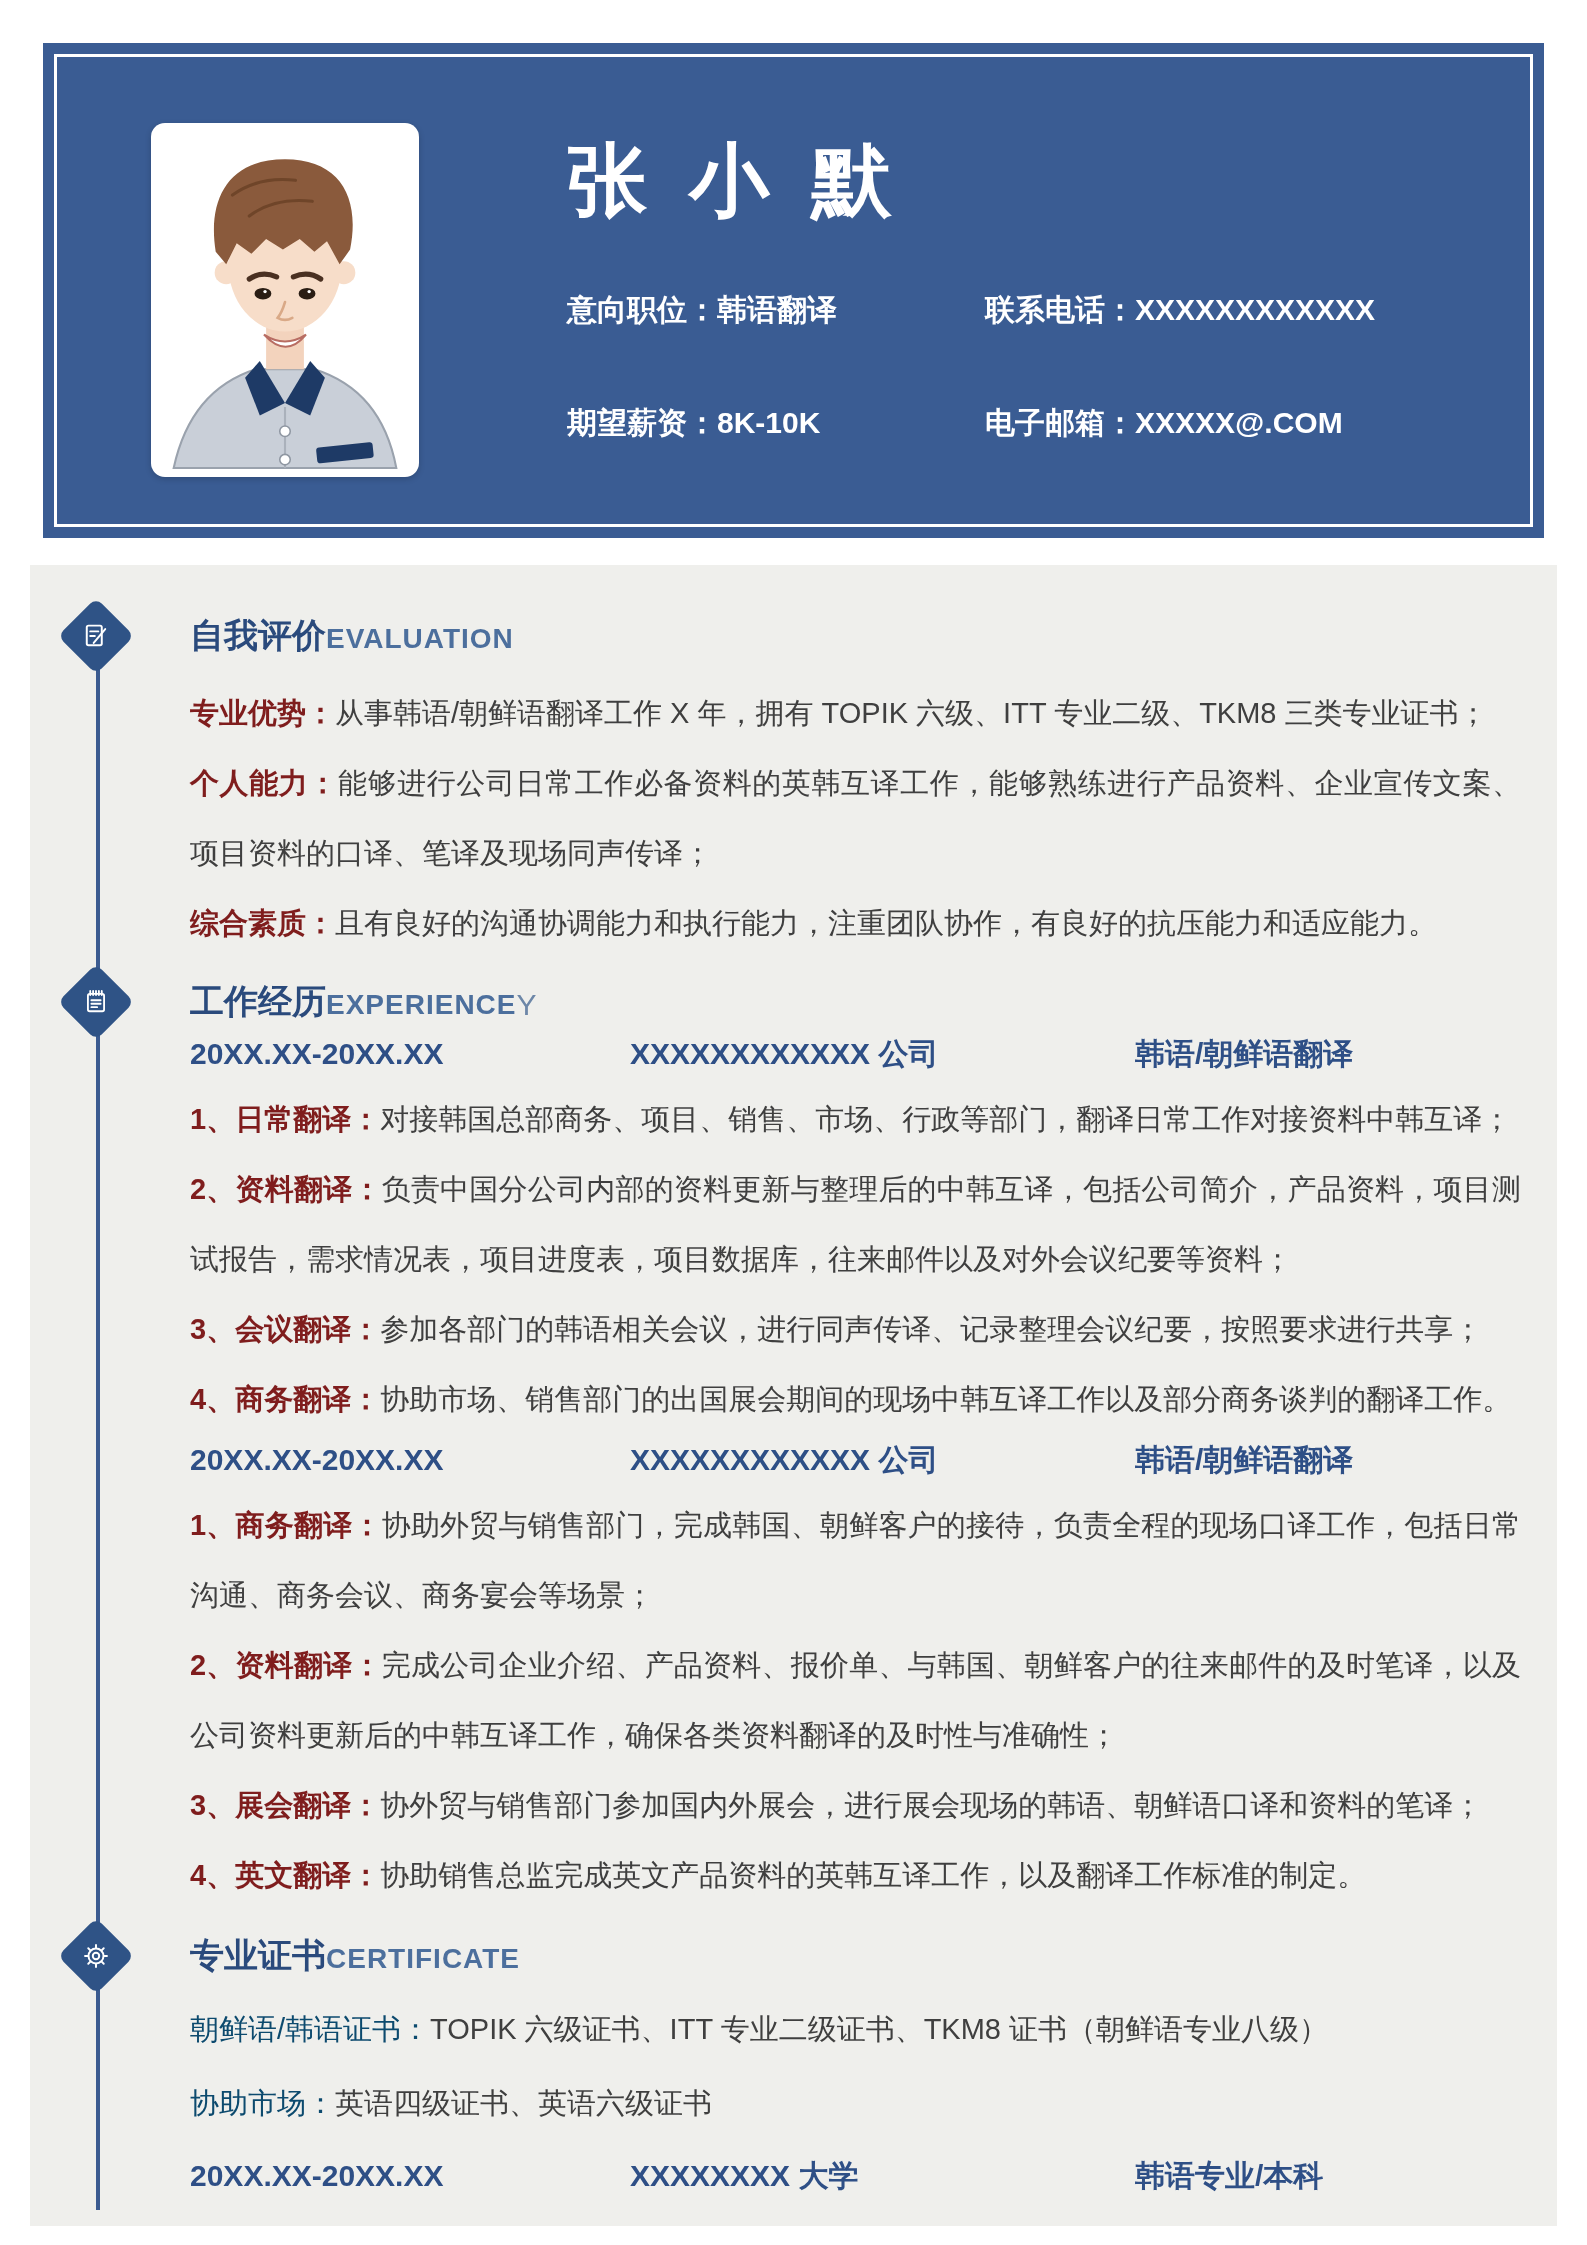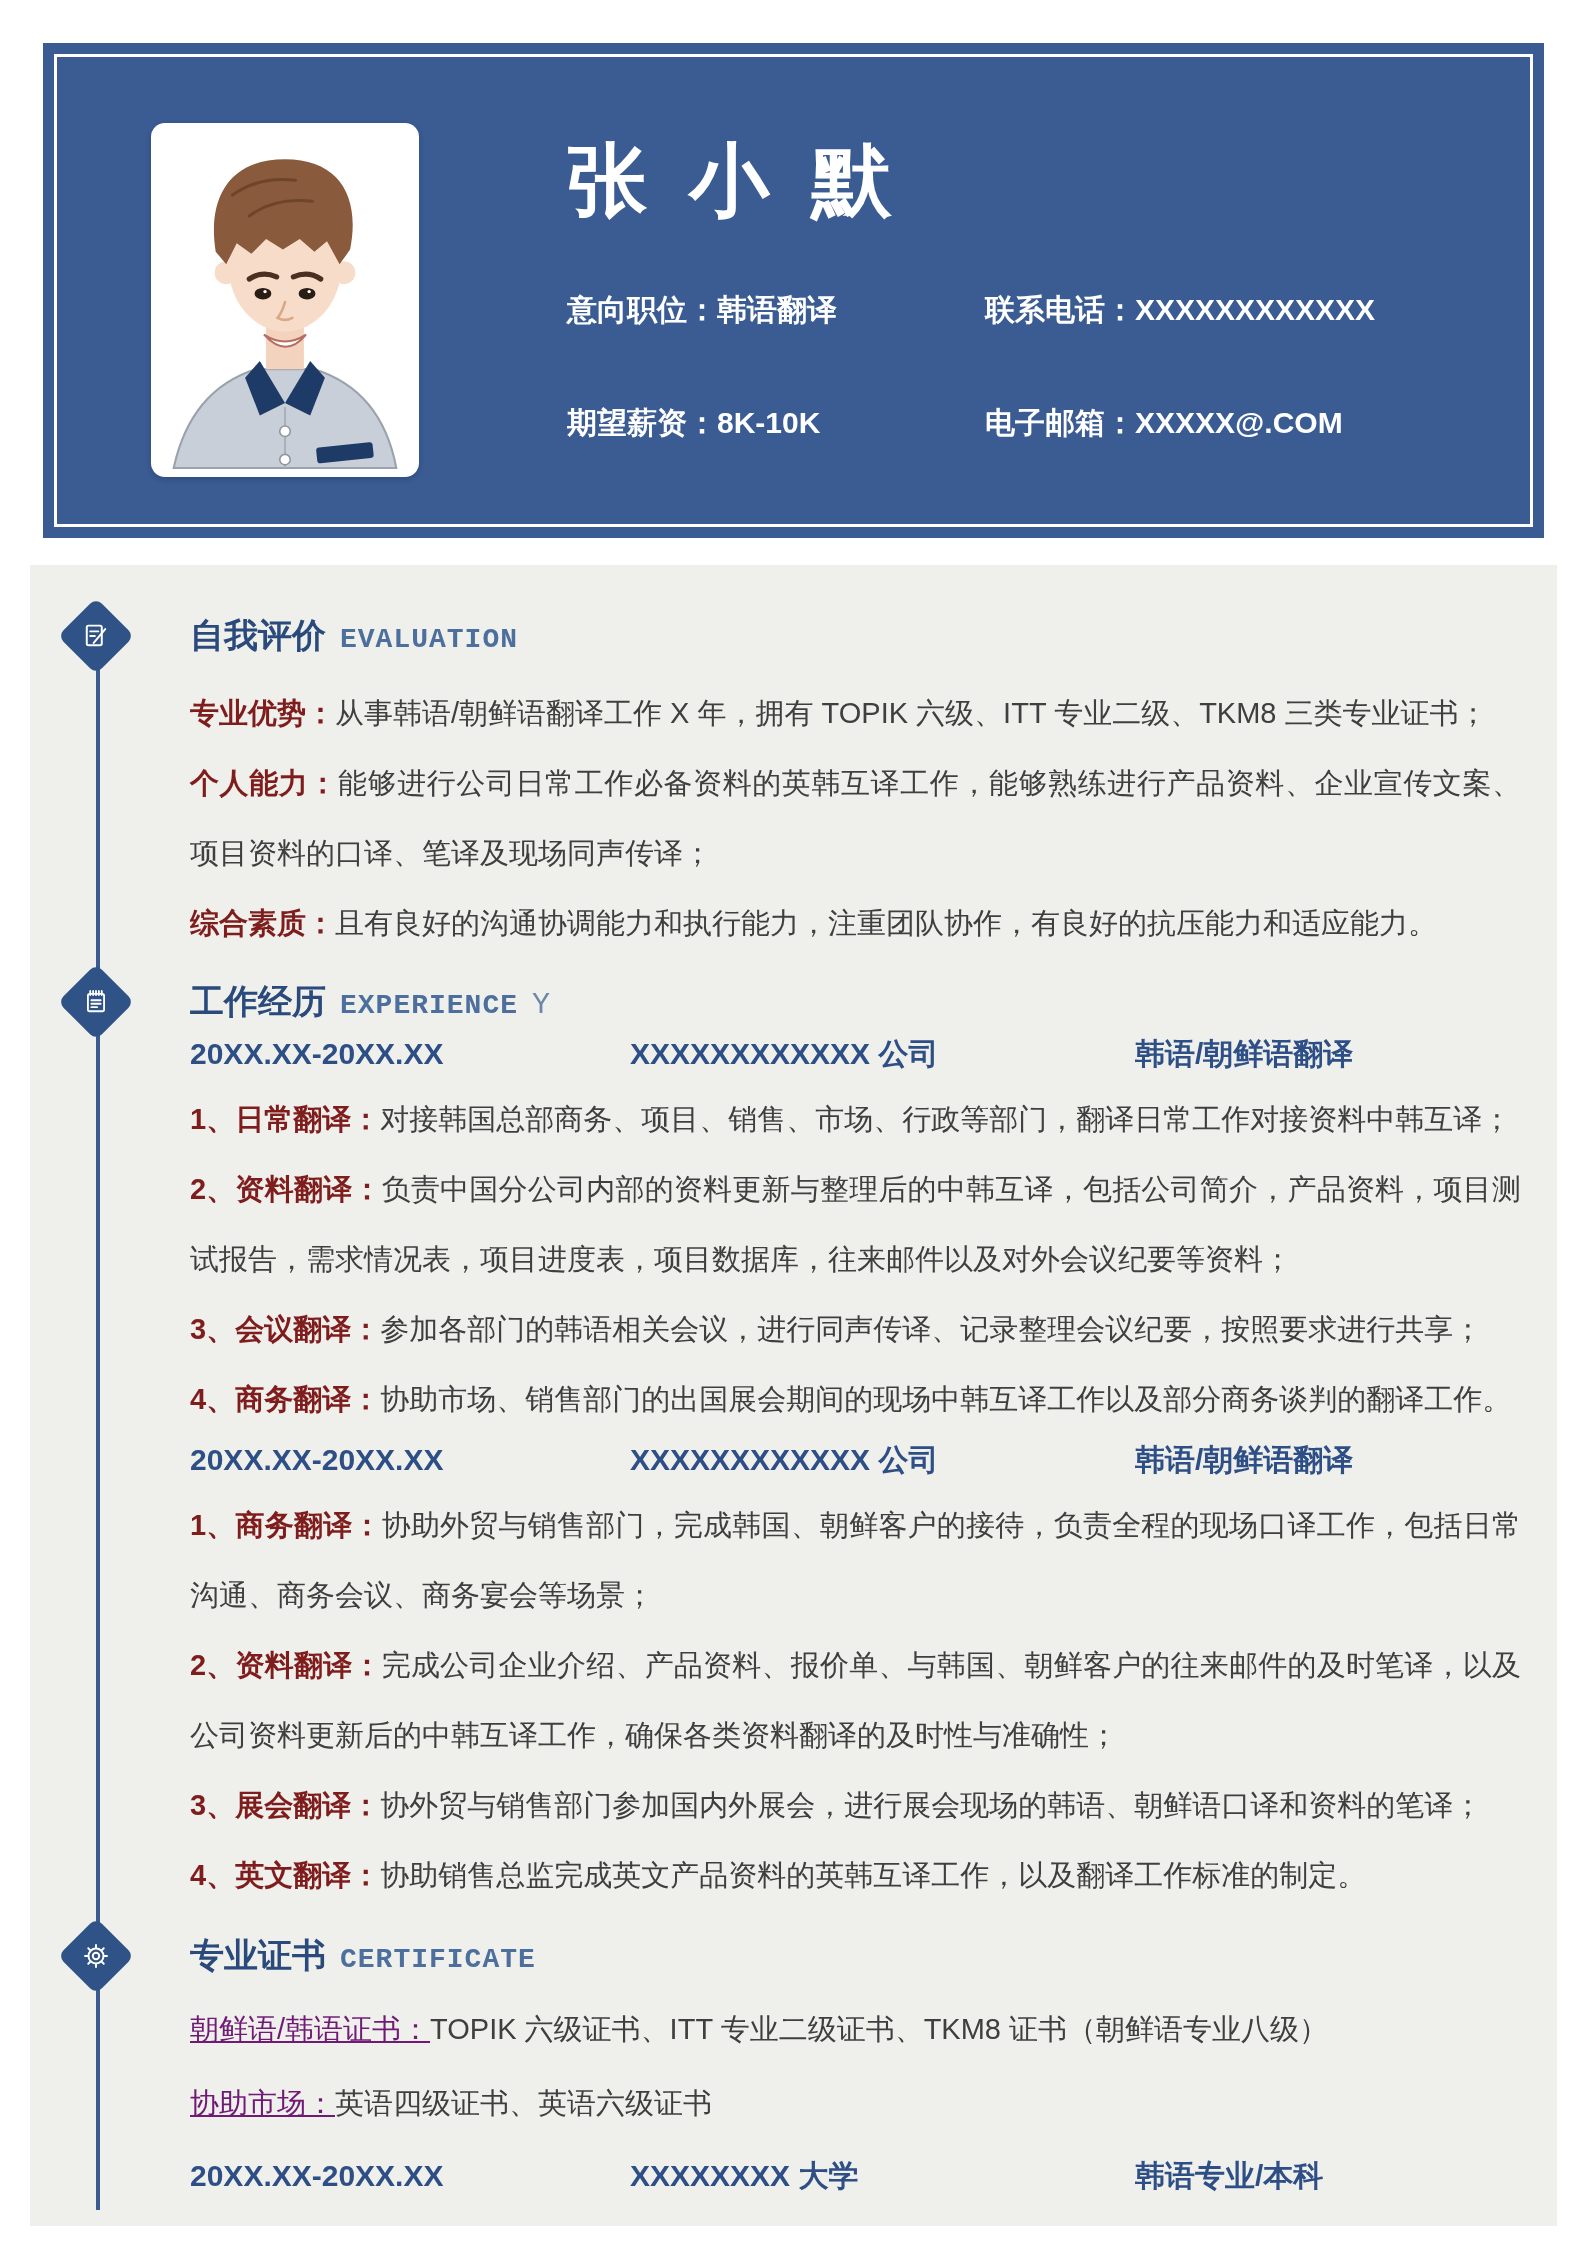--- a/index.html
+++ b/index.html
@@ -18,21 +18,21 @@
   .name{margin:0;font-size:80px;line-height:1;font-weight:800;color:#ffffff;letter-spacing:10px;white-space:nowrap;}
   .info-grid{margin-top:72px;display:grid;grid-template-columns:418px 1fr;row-gap:80px;
              font-size:30px;line-height:33px;font-weight:700;color:#ffffff;white-space:nowrap;}
 
   
   .body-panel{position:relative;margin:27px 30px 0;height:1661px;background:#EFEFEC;
               padding:45px 36px 0 160px;}
   .timeline{position:absolute;left:66px;top:75px;width:4px;height:1570px;background:#3B5B90;}
 
   section{position:relative;}
-  .sec-head{position:relative;height:52px;display:flex;align-items:center;gap:14px;white-space:nowrap;font-family:Liberation Mono, monospace;}
+  .sec-head{position:relative;height:52px;display:flex;align-items:center;white-space:nowrap;}
   .t-cn{font-size:34px;font-weight:800;color:#2A4A7C;}
   .t-en{font-size:28px;font-weight:700;color:#4C6F9D;margin-top:6px;letter-spacing:1px;}
   .t-en-suffix{font-size:30px;font-weight:300;color:#6D87A8;margin-top:6px;}
   .diamond{position:absolute;left:-121px;top:-1px;width:54px;height:54px;background:#2F5386;
            transform:rotate(45deg);border-radius:8px;z-index:2;}
   .diamond .ic{position:absolute;inset:0;display:flex;align-items:center;justify-content:center;
                transform:rotate(-45deg);}
   .diamond svg{width:30px;height:30px;}
 
   .para{margin:0;font-size:29px;line-height:70px;color:#3F3F3F;text-align:justify;}
@@ -42,21 +42,21 @@
 
   .meta{display:grid;grid-template-columns:440px 505px 1fr;margin-top:8px;
         font-size:30px;line-height:36px;font-weight:700;color:#2E4F86;white-space:nowrap;}
   .meta span{display:block;}
 
   #experience{margin-top:18px;}
   #certificate{margin-top:20px;}
   #education{margin-top:18px;}
   .cert-items{margin-top:10px;}
   .cert-items .para{line-height:74px;}
-  .cert-items .lbl{font-weight:400;color:#701a75;text-decoration:underline;}
+  .cert-items .lbl{font-weight:400;color:#0c4a6e;}
   #education .meta{margin-top:12px;}
 </style>
 </head>
 <body>
 
 <div class="page">
 
   <header class="hero">
     <div class="hero-border"></div>
     <div class="hero-flex">

